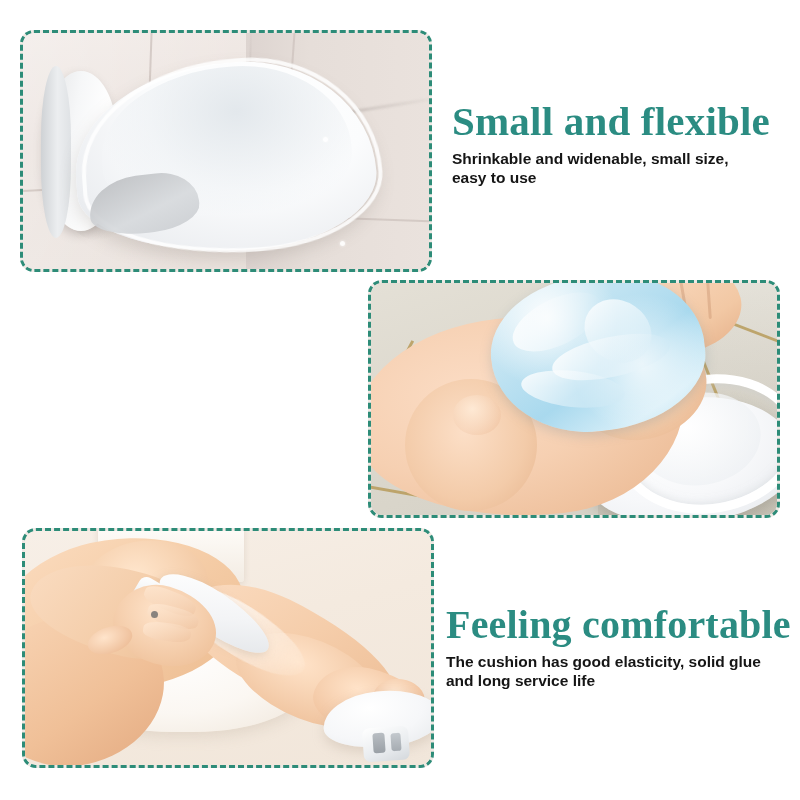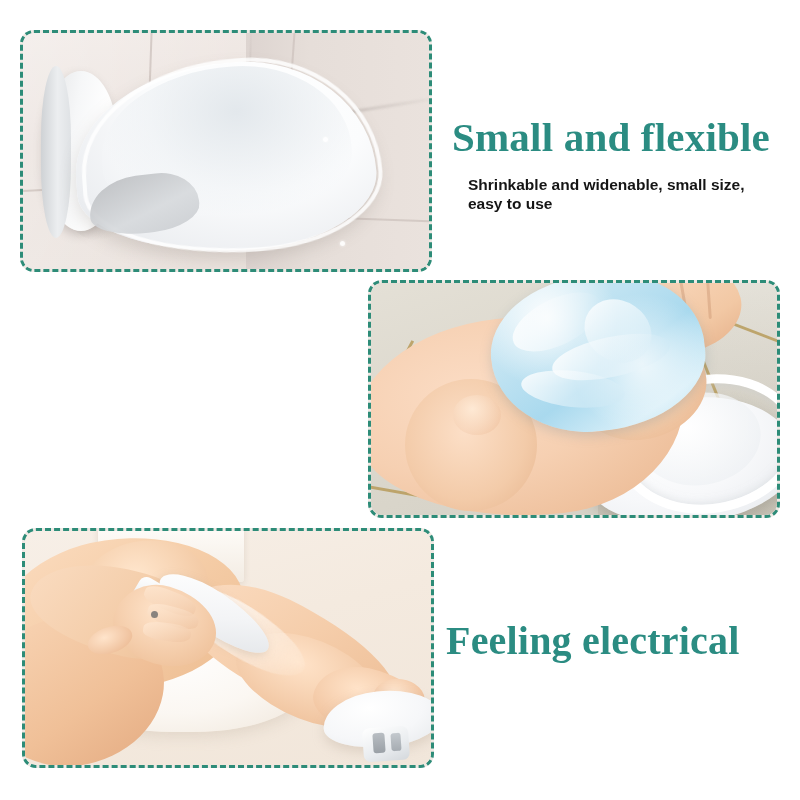--- a/index.html
+++ b/index.html
@@ -35,29 +35,29 @@
   
   .textblock { position: absolute; }
   .headline {
     color: #2b8c82;
     font-family: "Liberation Serif", "DejaVu Serif", serif;
     font-weight: 700;
     font-size: 41px;
     line-height: 1.05;
     letter-spacing: 0.2px;
     white-space: nowrap;
-    margin: 16px 0 6px 0;
+    margin: 0 0 6px 0;
   }
   .subtext {
     color: #151515;
     font-family: "Liberation Sans", sans-serif;
     font-weight: 700;
     font-size: 15.5px;
     line-height: 19px;
-    margin: 16px;
+    margin: 0;
     white-space: pre-line;
   }
 
   
   #panel-1 { left: 20px; top: 30px; width: 412px; height: 242px; }
   .p1-wall {
     position: absolute; inset: 0;
     background:
       linear-gradient(115deg, rgba(255,255,255,.35) 0%, rgba(255,255,255,0) 55%),
       linear-gradient(180deg, #efe7e3 0%, #e9e0db 48%, #ebe3de 100%);
@@ -507,14 +507,16 @@
     <div class="p3-hand"></div>
     <div class="p3-finger p3-f-a"></div>
     <div class="p3-finger p3-f-b"></div>
     <div class="p3-finger p3-f-c"></div>
     <div class="p3-thumb"></div>
     <div class="p3-razor-dot"></div>
   </div>
 </div>
 
 <div class="textblock" id="text-3">
-  <p class="headline">Feeling electrical</p>
+  <p class="headline">Feeling comfortable</p>
+  <p class="subtext">The cushion has good elasticity, solid glue
+and long service life</p>
 </div>
 
 </body></html>

